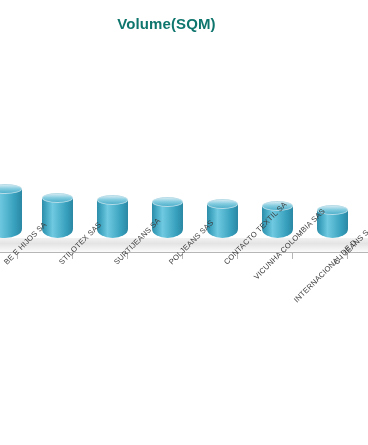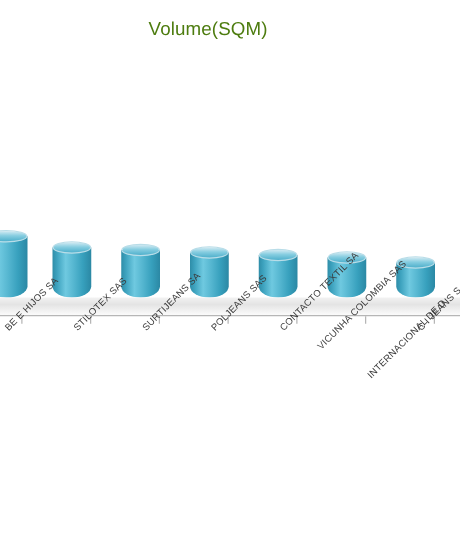--- a/index.html
+++ b/index.html
@@ -21,22 +21,22 @@
     height: 445px;
     background: #ffffff;
   }
   #chart-title {
     position: absolute;
     left: 0;
     top: 14px;
     width: 333px;
     text-align: center;
     font-size: 15px;
-    font-weight: normal;
-    color: #4d7c0f;
+    font-weight: bold;
+    color: #0f766e;
     letter-spacing: 0.1px;
     line-height: 20px;
     white-space: nowrap;
   }
   #plot-area {
     position: absolute;
     left: 0;
     top: 45px;
     width: 368px;
     height: 210px;

